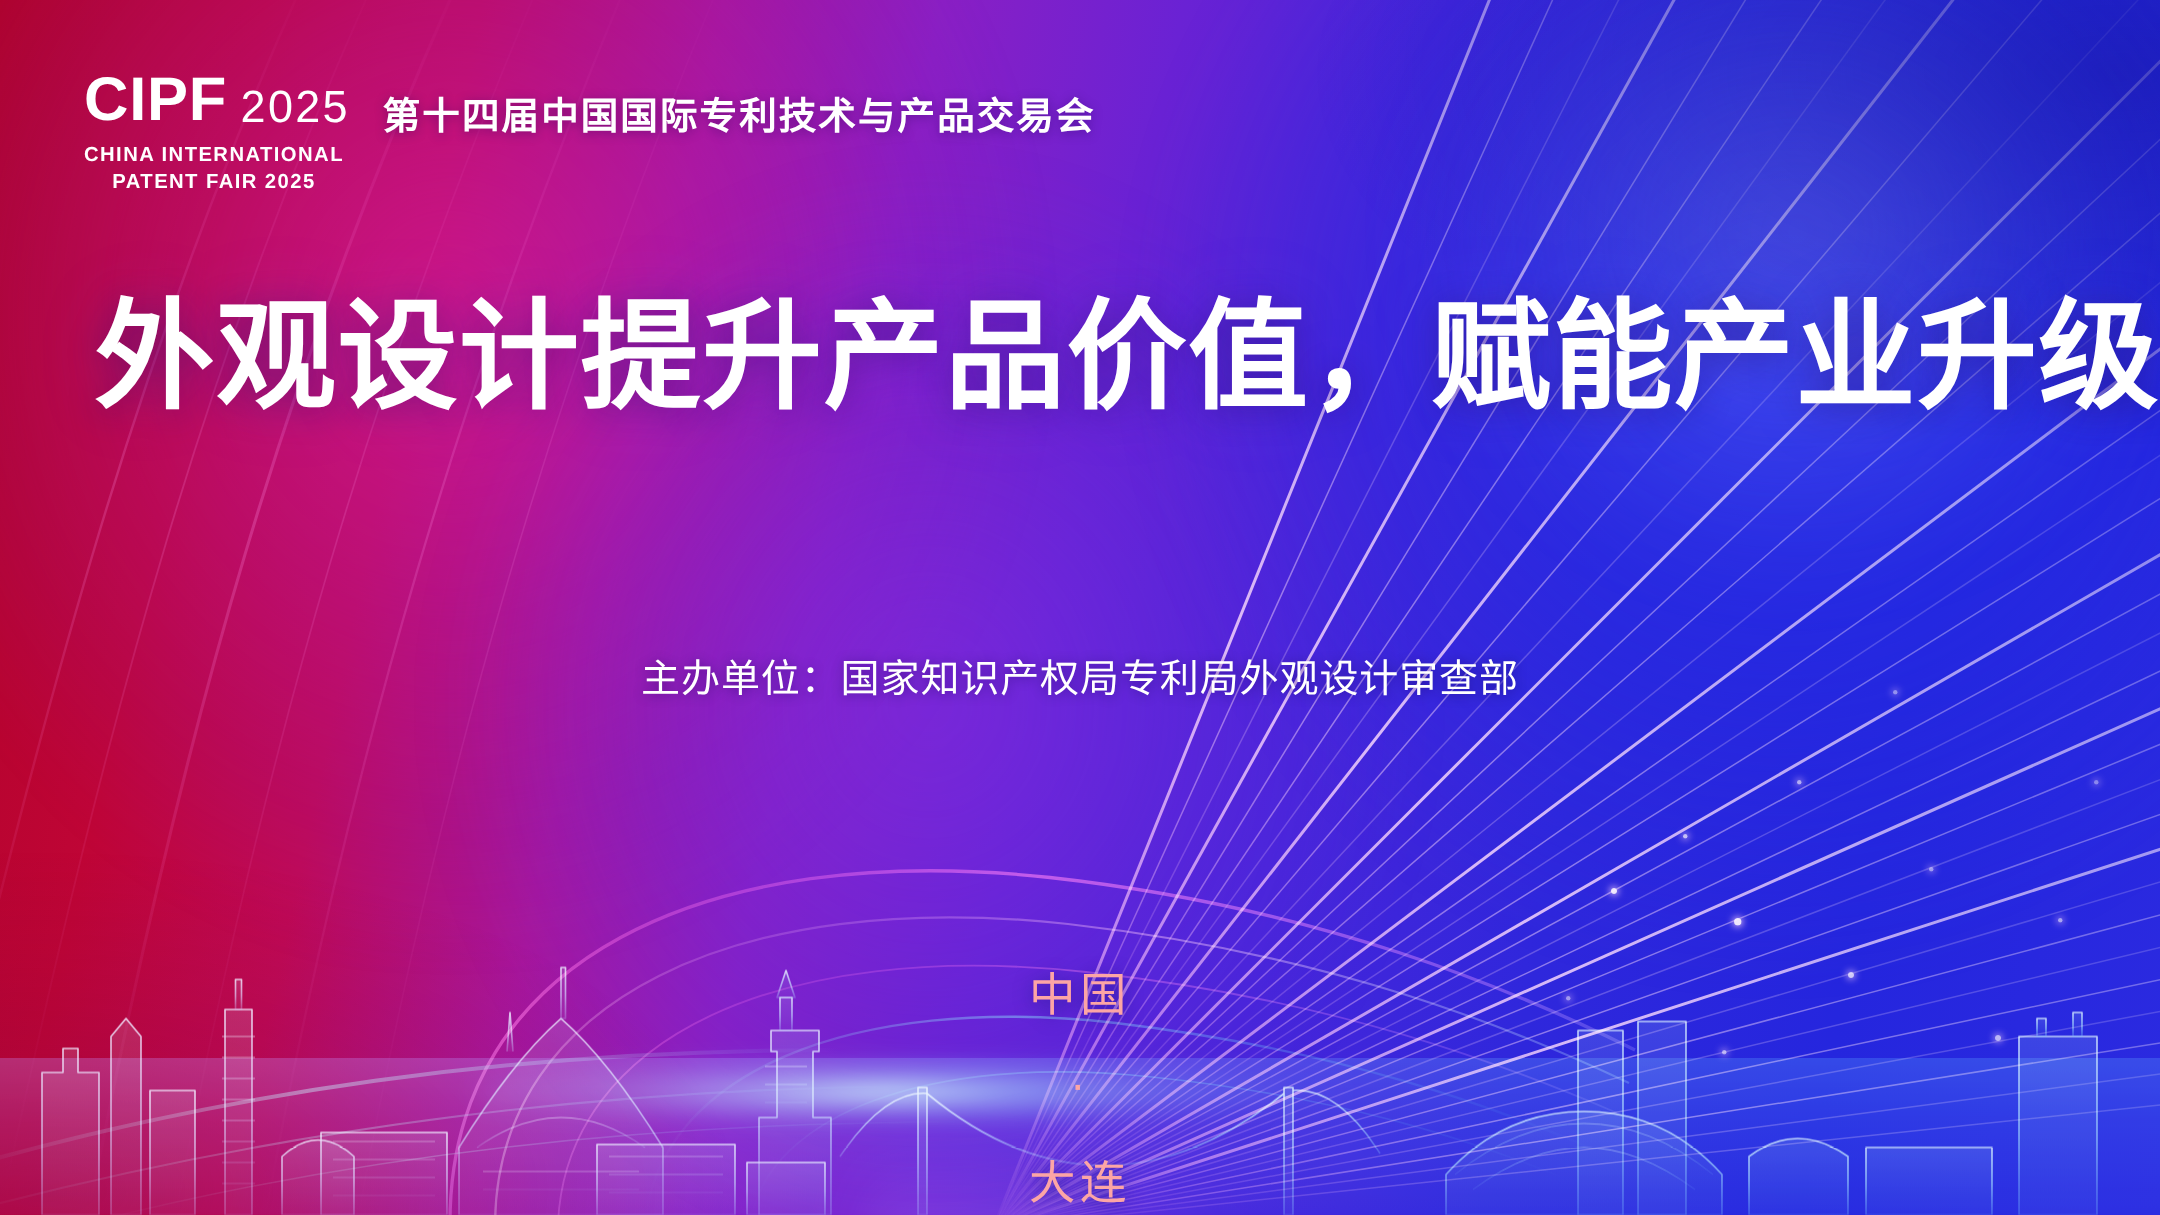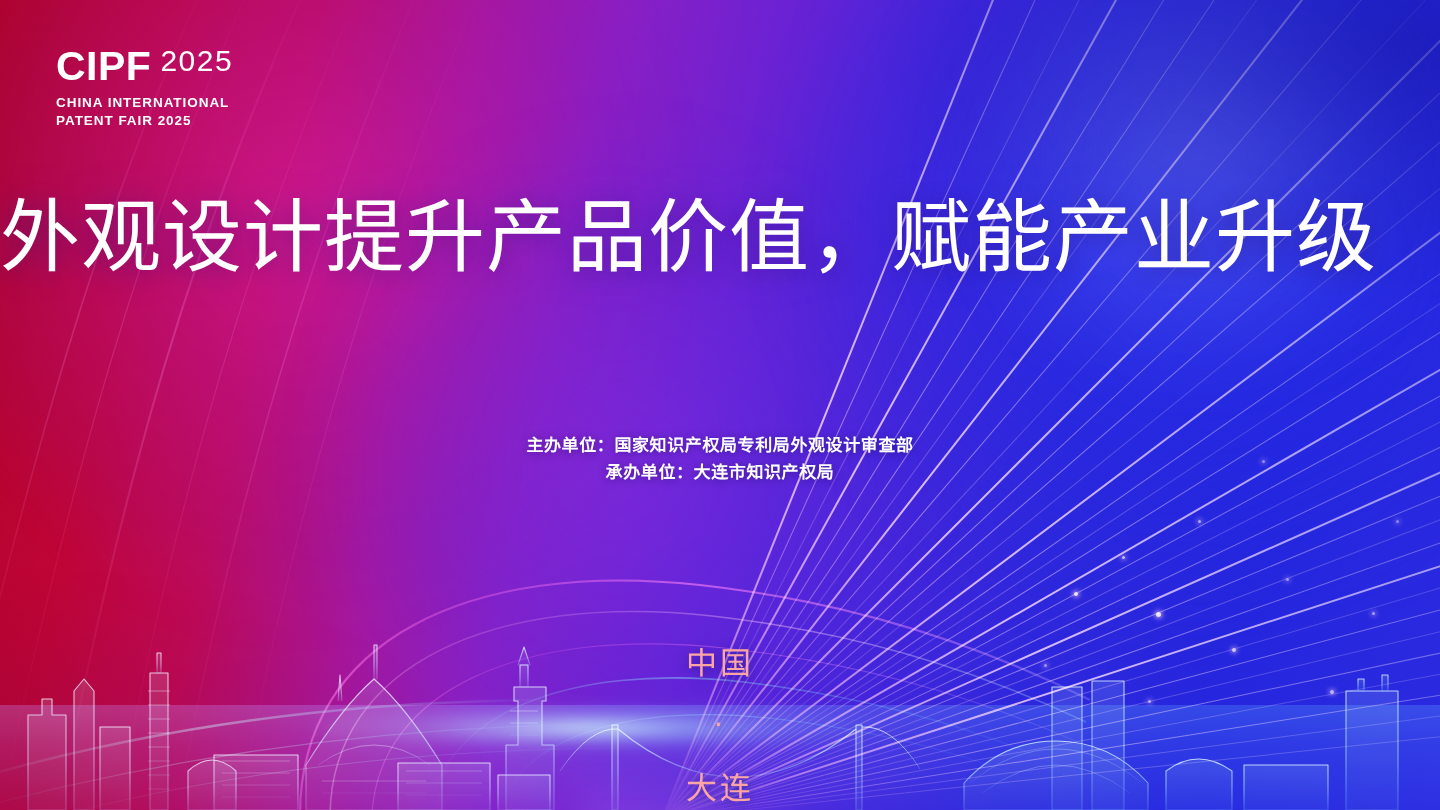--- a/index.html
+++ b/index.html
@@ -154,69 +154,69 @@
     mix-blend-mode:screen;
   }
 
   
   .header{
     position:absolute;left:56px;top:46px;
     display:flex;align-items:flex-start;gap:22px;
     z-index:40;
   }
   .logo{display:flex;flex-direction:column;align-items:flex-start;}
-  .logo-row{display:flex;align-items:flex-start;gap:9px;}
+  .logo-row{display:flex;align-items:flex-end;gap:9px;}
   .logo-cipf{
     font-size:41px;font-weight:800;color:#fff;
     letter-spacing:.5px;line-height:1;
     font-family:"Liberation Sans","DejaVu Sans",sans-serif;
   }
   .logo-year{
     font-size:30px;font-weight:400;color:#fff;
     letter-spacing:1.5px;line-height:1;
   }
   .logo-sub{
     margin-top:7px;
     font-size:13.5px;font-weight:700;color:#fff;
     letter-spacing:.95px;line-height:1.32;
-    text-align:left;
+    text-align:center;
   }
   .header-cn{
     font-size:25px;font-weight:700;color:#fff;
     letter-spacing:1.4px;
     margin-top:11px;
     white-space:nowrap;
     text-shadow:0 1px 7px rgba(40,0,90,.40);
   }
 
   
   .title{
     position:absolute;
     left:0;right:0;top:196px;
-    text-align:left;
+    text-align:right;
     z-index:40;
     font-size:80px;
-    font-weight:400;
+    font-weight:700;
     color:#ffffff;
     letter-spacing:1px;
     line-height:1.05;
     white-space:nowrap;
     text-shadow:0 3px 22px rgba(30,0,90,.38), 0 0 46px rgba(120,90,255,.22);
   }
 
   
   .orgs{
     position:absolute;
     left:0;right:0;top:434px;
     z-index:40;
     display:flex;flex-direction:column;align-items:center;
   }
   .org-line{
-    font-size:17px;
-    font-weight:700;
+    font-size:26px;
+    font-weight:400;
     color:#ffffff;
     line-height:1.46;
     letter-spacing:.6px;
     white-space:nowrap;
     text-shadow:0 1px 8px rgba(20,0,80,.45);
   }
   .org-line.first{margin-bottom:2px;}
 
   
   .locline{
@@ -475,30 +475,28 @@
     <div class="logo">
       <div class="logo-row">
         <span class="logo-cipf">CIPF</span>
         <span class="logo-year">2025</span>
       </div>
       <div class="logo-sub">
         <div>CHINA INTERNATIONAL</div>
         <div>PATENT FAIR 2025</div>
       </div>
     </div>
+    <div class="header-cn">第十四届中国国际专利技术与产品交易会</div>
   </div>
 
   <div class="title">外观设计提升产品价值，赋能产业升级</div>
 
   <div class="orgs">
     <div class="org-line first">
       <span>主办单位：</span><span>国家知识产权局专利局外观设计审查部</span>
-    </div>
-    <div class="org-line">
-      <span>承办单位：</span><span>大连市知识产权局</span>
     </div>
   </div>
 
   <div class="locline">
     <span class="loc-city">中国</span>
     <span class="loc-city">·</span>
     <span class="loc-city">大连</span>
     <span class="loc-sep"></span>
   </div>
 

